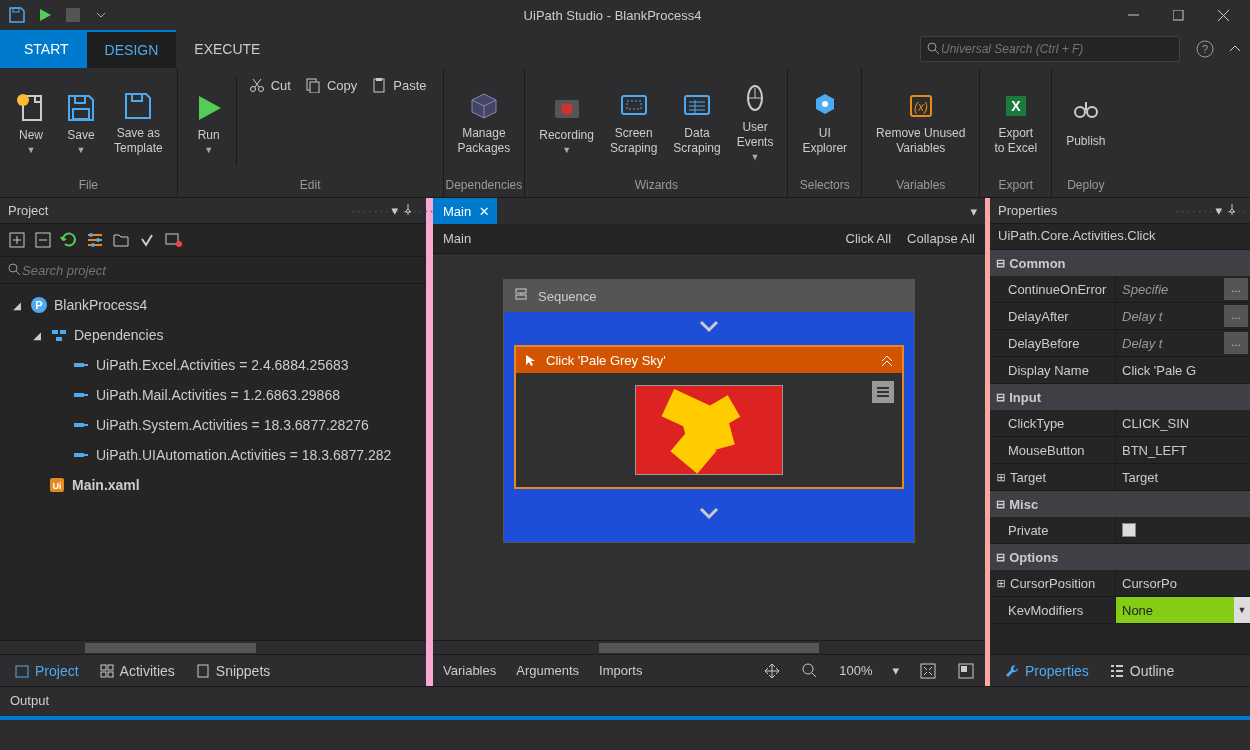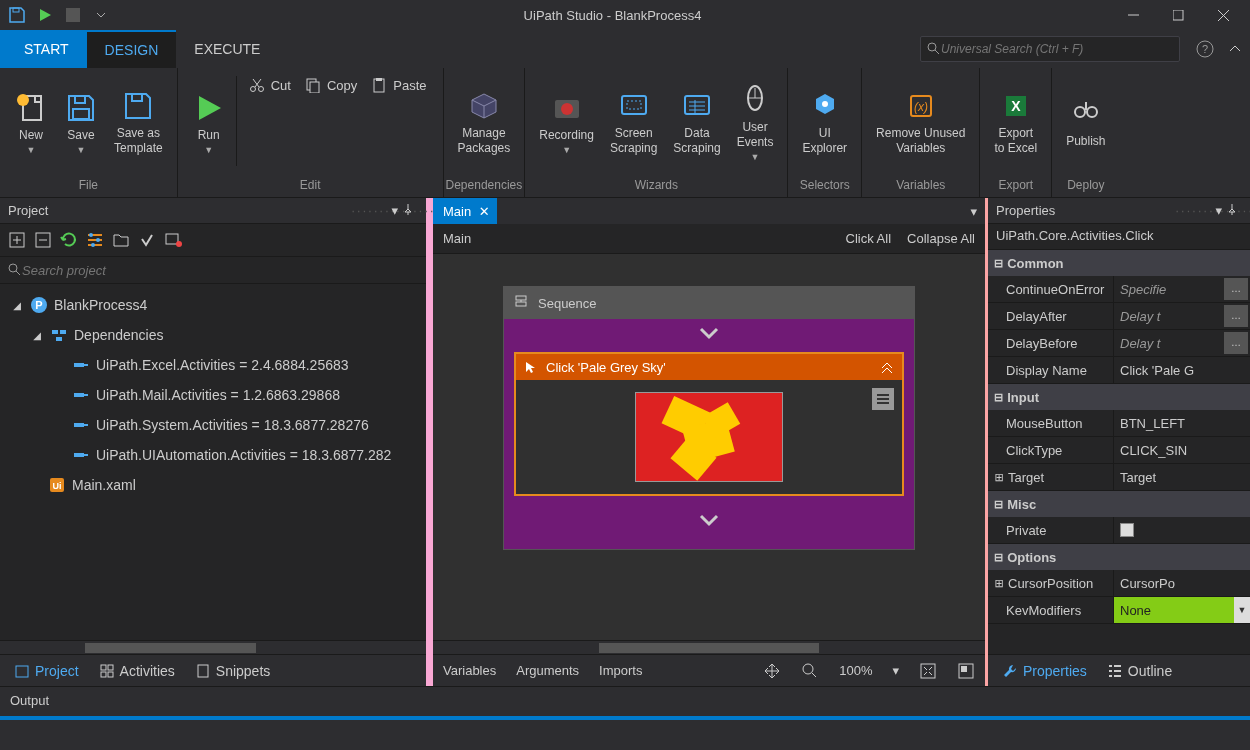--- a/index.html
+++ b/index.html
@@ -25,21 +25,21 @@
 .ribbon-item .icon { width: 32px; height: 32px; margin-bottom: 4px; }
 .ribbon-item .text { text-align: center; font-size: 12px; line-height: 1.25; }
 .ribbon-item .arrow-down { font-size: 9px; color: #aaa; margin-top: 2px; }
 .ribbon-small-list { display: flex; flex-direction: row; gap: 2px; padding: 2px 4px; }
 .ribbon-small-item { display: flex; align-items: center; gap: 6px; padding: 3px 6px; }
 .ribbon-small-item .icon { width: 16px; height: 16px; }
 .workspace { display: flex; height: 488px; }
 .panel { background: #252526; display: flex; flex-direction: column; }
 .panel-left { width: 433px; border-right: 7px solid #f9a8d4; }
 .panel-center { flex: 1; background: #1e1e1e; }
-.panel-right { width: 265px; border-left: 3px solid #fca5a5; }
+.panel-right { width: 265px; border-left: 5px solid #fca5a5; }
 .panel-header { height: 26px; background: #2d2d30; border-bottom: 1px solid #1a1a1a; display: flex; align-items: center; padding: 0 8px; }
 .panel-header .title { flex: 1; }
 .panel-header .dots { width: 40px; color: #555; letter-spacing: 2px; }
 .panel-header .pin { width: 16px; margin-left: 4px; }
 .panel-toolbar { height: 32px; display: flex; align-items: center; gap: 8px; padding: 0 8px; background: #252526; }
 .panel-search { height: 28px; display: flex; align-items: center; padding: 0 8px; background: #252526; border-bottom: 1px solid #1a1a1a; border-top: 1px solid #1a1a1a;}
 .panel-search input { flex: 1; background: transparent; border: none; color: #999; font-style: italic; outline: none; font-size: 13px; }
 .tree { flex: 1; padding: 6px 0; overflow: hidden; font-size: 14px; }
 .tree-row { display: flex; align-items: center; height: 30px; gap: 6px; }
 .tree-row .exp { width: 14px; text-align: center; color: #ccc; font-size: 10px; }
@@ -52,21 +52,21 @@
 .scroll-h .thumb { position: absolute; top: 2px; height: 10px; background: #555; }
 .bottom-tabs { height: 32px; background: #2d2d30; border-top: 1px solid #1a1a1a; display: flex; align-items: center; padding: 0 6px; gap: 4px; }
 .bottom-tab { display: flex; align-items: center; gap: 5px; padding: 4px 8px; font-size: 14px; }
 .bottom-tab.active { color: #4eaaf0; }
 .doc-tabs { height: 26px; background: #2d2d30; display: flex; align-items: center; }
 .doc-tab { background: #007acc; color: white; height: 26px; display: flex; align-items: center; gap: 6px; padding: 0 6px 0 10px; }
 .doc-tab .close { width: 14px; text-align: center; }
 .doc-header { height: 30px; background: #252526; border-bottom: 1px solid #1a1a1a; display: flex; align-items: center; padding: 0 10px; gap: 16px; }
 .doc-header .title { flex: 1; }
 .designer { flex: 1; background: #303030; position: relative; padding: 20px 52px; overflow: hidden; }
-.sequence-box { background: #701a75; border: 1px solid #555; width: 412px; margin: 12px auto; }
+.sequence-box { background: #1d4ed8; border: 1px solid #555; width: 412px; margin: 5px auto; }
 .sequence-header { height: 32px; background: #555; display: flex; align-items: center; padding: 0 8px; gap: 8px; }
 .arrow-connector { text-align: center; padding: 8px 0; }
 .arrow-connector svg { width: 20px; height: 14px; }
 .click-activity { margin: 0 10px 10px 10px; border: 2px solid #e68a1e; background: #303030; }
 .click-activity .act-header { background: #d35400; height: 26px; display: flex; align-items: center; padding: 0 8px; gap: 8px; color: white; }
 .click-activity .act-body { padding: 12px; display: flex; justify-content: center; position: relative; }
 .click-activity .act-body .menu-btn { position: absolute; right: 8px; top: 8px; width: 22px; height: 22px; background: #999; }
 .screenshot-box { width: 148px; height: 90px; border: 1px solid #999; background: #d22; position: relative; overflow: hidden; }
 .screenshot-box .shape { position: absolute; background: #fc0; }
 .designer-footer { height: 32px; background: #2d2d30; border-top: 1px solid #1a1a1a; display: flex; align-items: center; padding: 0 10px; gap: 20px; }
@@ -423,21 +423,21 @@
             <rect x="2" y="7" width="10" height="4" fill="#4eaaf0"></rect>
             <path d="M12 9h4" stroke="#4eaaf0" stroke-width="2"></path>
           </svg>
           <span>UiPath.UIAutomation.Activities = 18.3.6877.282</span>
         </div>
       <div class="tree-row indent2b">
           <svg class="tree-icon" viewBox="0 0 18 18">
             <rect x="2" y="2" width="14" height="14" rx="2" fill="#e68a1e"></rect>
             <text x="9" y="13" text-anchor="middle" fill="#fff" font-size="9" font-weight="bold">Ui</text>
           </svg>
-          <span style="font-weight:normal">Main.xaml</span>
+          <span style="font-weight:bold">Main.xaml</span>
         </div>
     </div>
     <div class="scroll-h">
         <div class="thumb" style="left:20%;width:40%"></div>
       </div>
     <div class="bottom-tabs">
       <div class="bottom-tab active">
           <svg width="16" height="16">
             <rect x="2" y="3" width="12" height="11" fill="none" stroke="#4eaaf0"></rect>
           </svg>
@@ -577,26 +577,26 @@
         </div>
       <div class="prop-row">
           <div class="name">Display Name</div>
           <div class="value">Click 'Pale G</div>
         </div>
       <div class="prop-cat">
           <span style="font-size:11px">⊟</span>
           <span>Input</span>
         </div>
       <div class="prop-row">
+          <div class="name">ClickType</div>
+          <div class="value">CLICK_SIN</div>
+        </div>
+      <div class="prop-row">
           <div class="name">MouseButton</div>
           <div class="value">BTN_LEFT</div>
-        </div>
-      <div class="prop-row">
-          <div class="name">ClickType</div>
-          <div class="value">CLICK_SIN</div>
         </div>
       <div class="prop-row">
           <div class="name" style="padding-left:4px;display:flex;align-items:center;gap:2px">
             <span class="exp">⊞</span>
             <span>Target</span>
           </div>
           <div class="value">Target</div>
         </div>
       <div class="prop-cat">
           <span style="font-size:11px">⊟</span>

